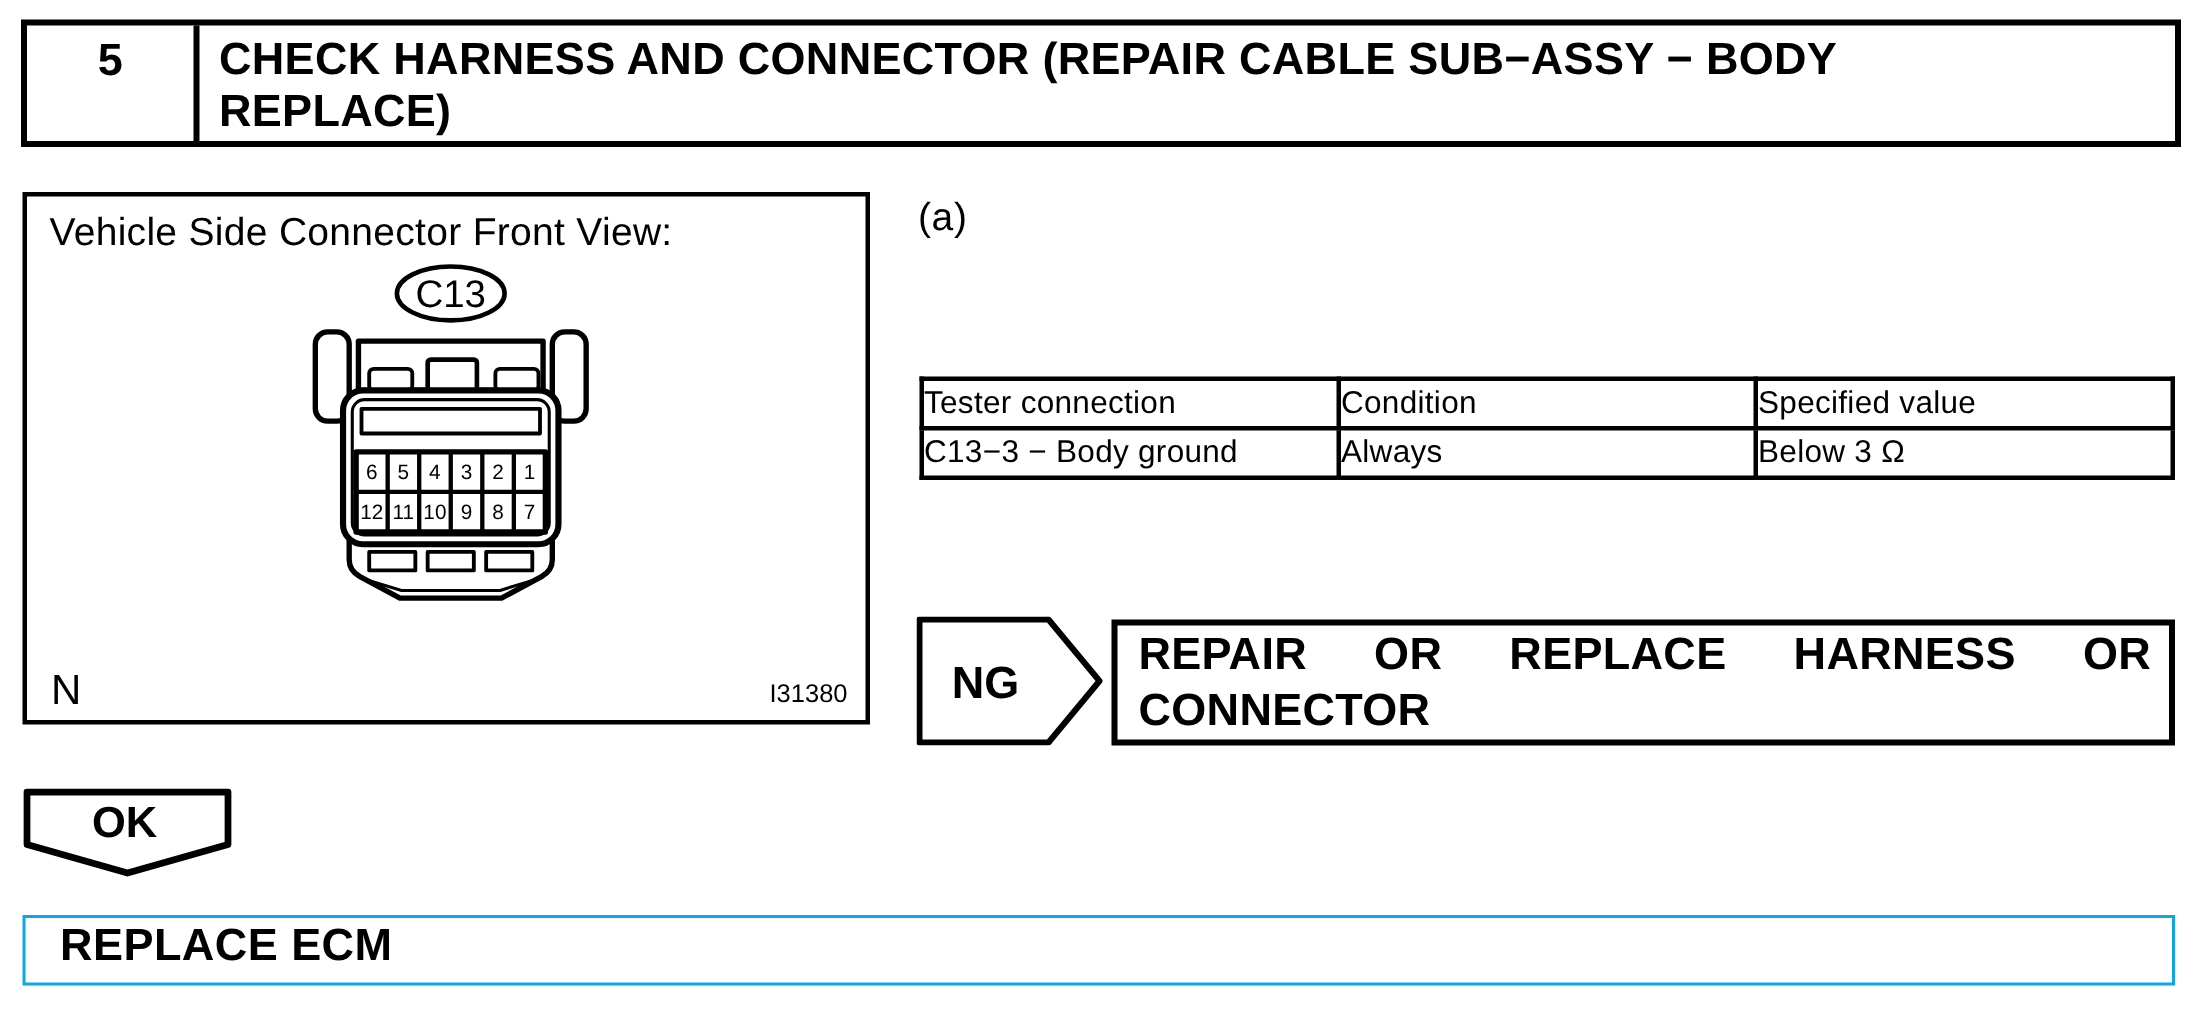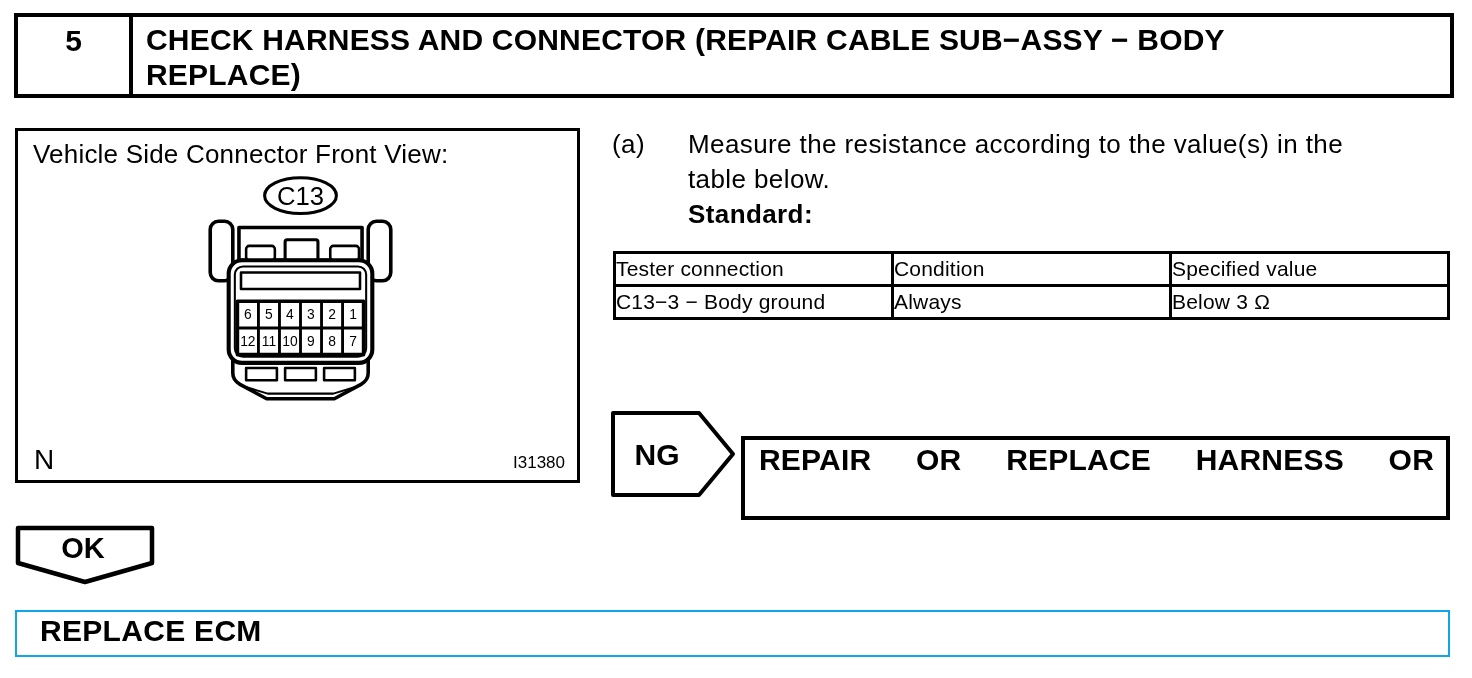--- a/index.html
+++ b/index.html
@@ -50,21 +50,21 @@
     border-collapse:collapse; font-size:21px; table-layout:fixed;
   }
   .spec-table th, .spec-table td {
     border:3px solid #000; height:33px; text-align:left;
     font-weight:normal; padding:0; letter-spacing:0.2px;
   }
 
   
   .ng-pointer { position:absolute; left:611px; top:411px; width:126px; height:86px; }
   .ng-box {
-    position:absolute; left:741px; top:436px; width:709px; height:84px;
+    position:absolute; left:741px; top:413px; width:709px; height:84px;
     border:4px solid #000; font-weight:bold; font-size:30px;
     line-height:37px; padding:1px 12px 0 14px; letter-spacing:0.2px;
   }
   .jline { text-align:justify; text-align-last:justify; }
 
   
   .ok-pointer { position:absolute; left:14px; top:525px; width:142px; height:64px; }
 
   
   .ecm-box {
@@ -135,25 +135,20 @@
       <text x="125.7" y="170.5" font-size="13.5" text-anchor="middle" stroke="none">8</text>
       <text x="146.2" y="170.5" font-size="13.5" text-anchor="middle" stroke="none">7</text>
     </svg>
 
     <div class="fig-n">N</div>
     <div class="fig-id">I31380</div>
   </div>
 
   <div class="proc">
     <div class="proc-label">(a)</div>
-    <div class="proc-text">
-      <div>Measure the resistance according to the value(s) in the</div>
-      <div>table below.</div>
-      <div class="standard">Standard:</div>
-    </div>
   </div>
 
   <table class="spec-table">
     <thead>
       <tr>
         <th>Tester connection</th>
         <th>Condition</th>
         <th>Specified value</th>
       </tr>
     </thead>
@@ -165,20 +160,21 @@
       </tr>
     </tbody>
   </table>
 
   <svg class="ng-pointer" viewBox="0 0 126 86">
     <polygon points="2,2 88,2 122,43 88,84 2,84" fill="#fff" stroke="#000" stroke-width="4" stroke-linejoin="round"></polygon>
     <text x="46" y="54" font-size="30" font-weight="bold" text-anchor="middle">NG</text>
   </svg>
   <div class="ng-box">
     <div class="jline">REPAIR OR REPLACE HARNESS OR</div>
+    <div>CONNECTOR</div>
   </div>
 
   <svg class="ok-pointer" viewBox="0 0 142 64">
     <path d="M4,3 L138,3 L138,38 L71,57 L4,38 Z" fill="#fff" stroke="#000" stroke-width="4.5" stroke-linejoin="round"></path>
     <text x="69" y="33" font-size="29" font-weight="bold" text-anchor="middle">OK</text>
   </svg>
 
   <div class="ecm-box">
     <span>REPLACE ECM</span>
   </div>

